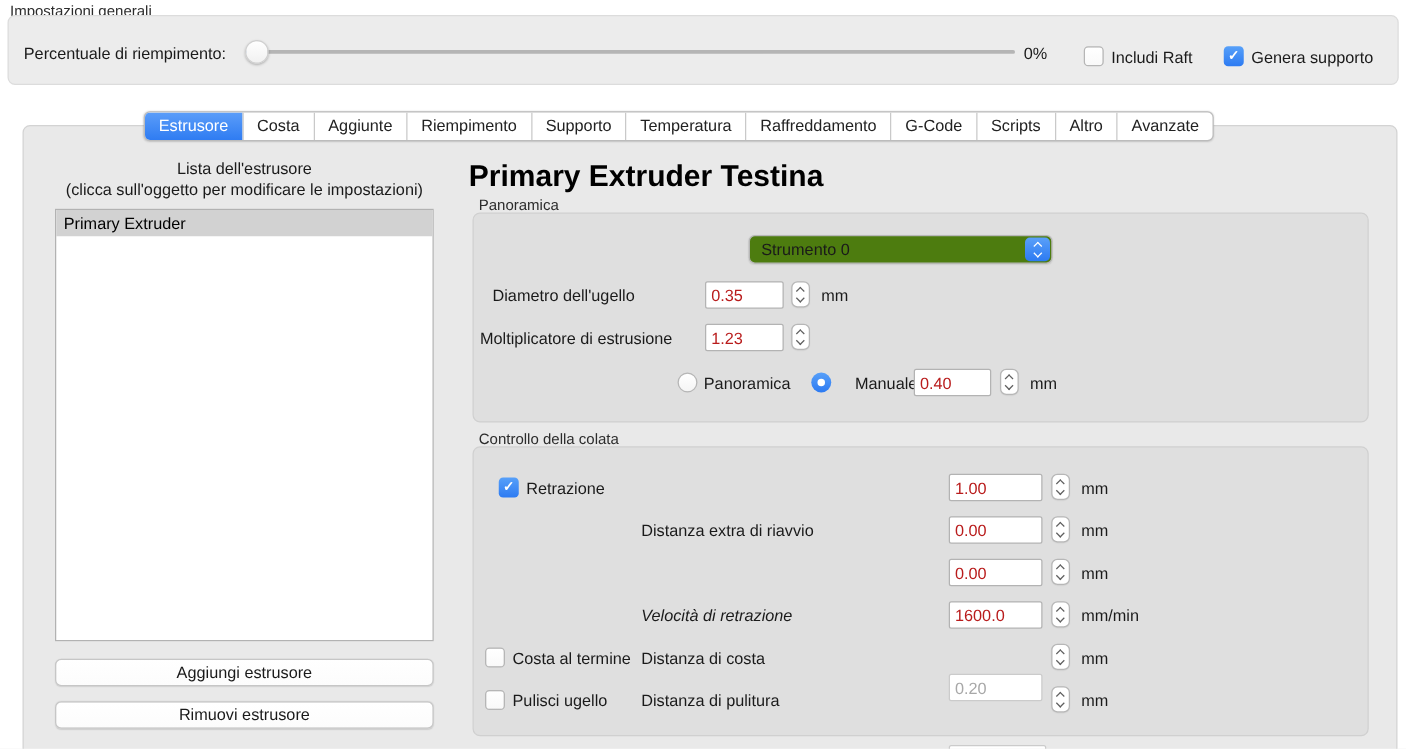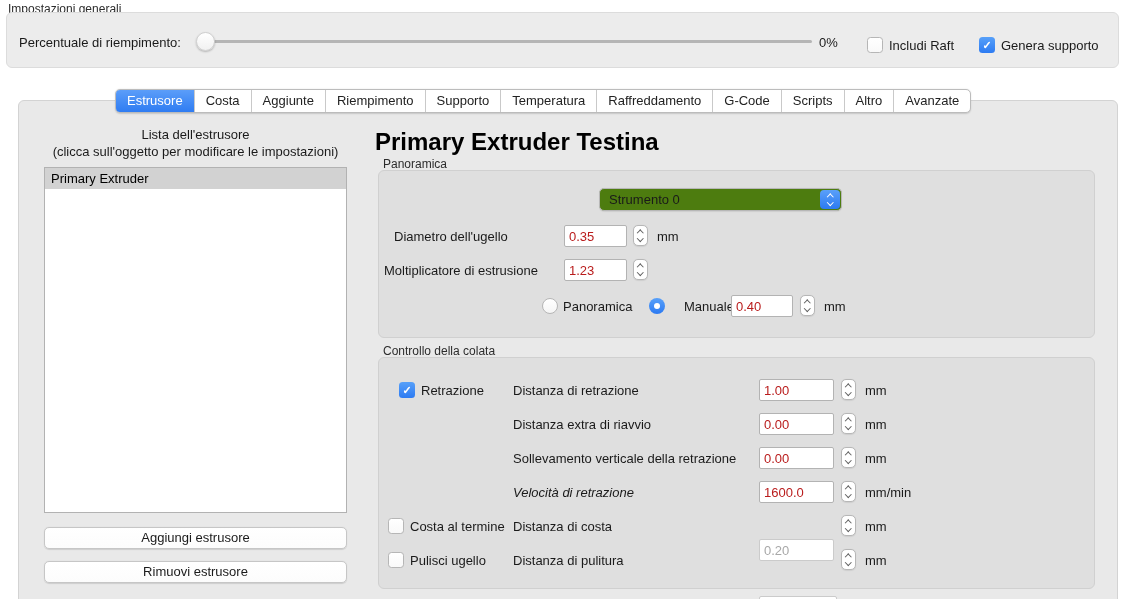--- a/index.html
+++ b/index.html
@@ -235,43 +235,37 @@
 <div class="abs minilbl" style="left:383px;top:344px;">Controllo della colata</div>
 
 <div class="abs groupbox" style="left:378px;top:357px;width:717px;height:232px;">
 
   <div class="row" style="left:20px;top:21px;gap:6px;">
     <span class="cb checked">
       <span class="checkmark">✓</span>
     </span>
     <span class="lbl">Retrazione</span>
   </div>
-  <div class="row" style="left:134px;top:21px;">
-    <span class="lbl">Distanza di retrazione</span>
-  </div>
   <input class="field" style="left: 380px; top: 21px; width: 75px;" value="1.00">
   <div class="stepper" style="left:462px;top:21px;">
     <span class="chv small up"></span>
     <span class="chv small down"></span>
   </div>
   <span class="unit" style="left:486px;top:25px;">mm</span>
 
   <div class="row" style="left:134px;top:55px;">
     <span class="lbl">Distanza extra di riavvio</span>
   </div>
   <input class="field" style="left: 380px; top: 55px; width: 75px;" value="0.00">
   <div class="stepper" style="left:462px;top:55px;">
     <span class="chv small up"></span>
     <span class="chv small down"></span>
   </div>
   <span class="unit" style="left:486px;top:59px;">mm</span>
 
-  <div class="row" style="left:134px;top:89px;">
-    <span class="lbl">Sollevamento verticale della retrazione</span>
-  </div>
   <input class="field" style="left: 380px; top: 89px; width: 75px;" value="0.00">
   <div class="stepper" style="left:462px;top:89px;">
     <span class="chv small up"></span>
     <span class="chv small down"></span>
   </div>
   <span class="unit" style="left:486px;top:93px;">mm</span>
 
   <div class="row" style="left:134px;top:123px;font-style:italic;">
     <span class="lbl">Velocità di retrazione</span>
   </div>

